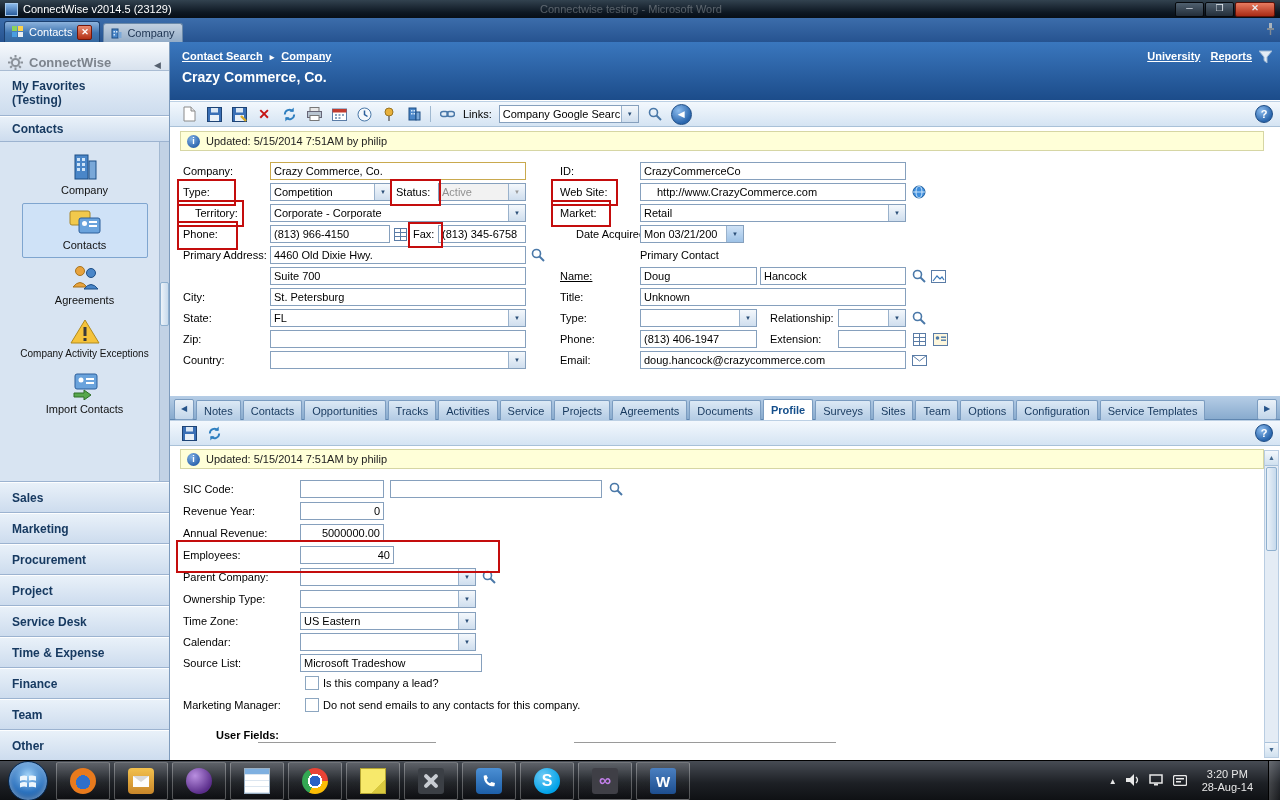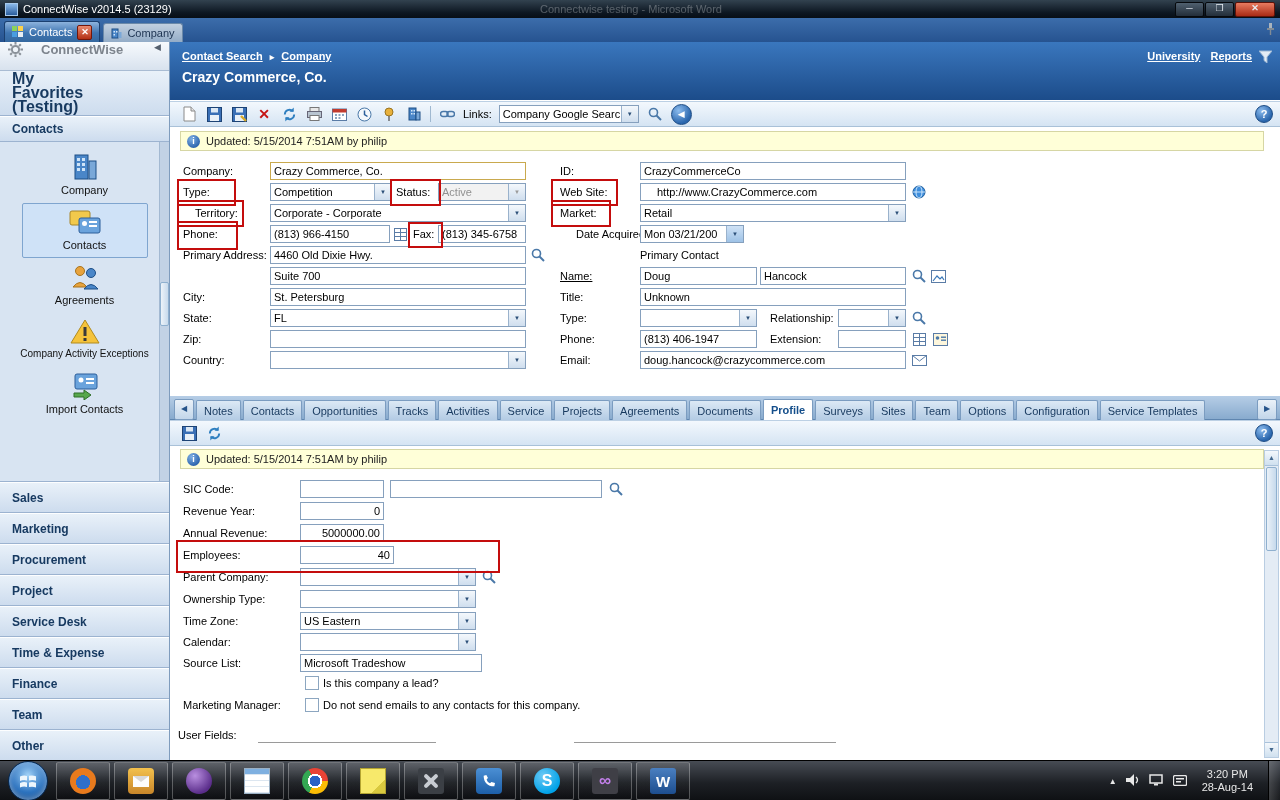--- a/index.html
+++ b/index.html
@@ -24,27 +24,27 @@
   .atab.active{height:20px;background:linear-gradient(#8db3dd,#3f75b1 55%,#35689f);
     border:1px solid #1b4070;border-bottom:none;color:#fff;}
   .atab.inactive{height:18px;margin-left:3px;background:linear-gradient(#c2d0e0,#93accor 0 0);
     background:linear-gradient(#c2d0e0,#93acc7);border:1px solid #6b89a9;border-bottom:none;color:#1c3250;}
   .close-mini{width:13px;height:13px;background:linear-gradient(#ea8b70,#b33014);border:1px solid #72170b;
     border-radius:2px;color:#fff;font-size:9px;line-height:12px;text-align:center;font-weight:bold;}
   .pin-top{margin-left:auto;margin-bottom:4px;}
   
   .sidebar{position:absolute;left:0;top:42px;width:170px;height:718px;background:#c9d9eb;
     border-right:1px solid #7f9cbd;box-sizing:border-box;display:flex;flex-direction:column;z-index:5;}
-  .brand{height:28px;flex:none;display:flex;align-items:flex-start;gap:18px;padding:0 8px;
+  .brand{height:28px;flex:none;display:flex;align-items:flex-end;gap:6px;padding:0 8px;
     background:linear-gradient(#f7fafd,#d8e2ee);border-bottom:1px solid #a9bcd3;}
   .brand-text{font-size:13px;font-weight:bold;color:#7d848d;}
   .collapse{margin-left:auto;color:#55606e;font-size:9px;}
   .fav{height:44px;flex:none;display:flex;align-items:center;padding:0 12px;
     background:linear-gradient(#e9f1f9,#cddcee);border-bottom:1px solid #9cb3d0;
-    font-weight:bold;font-size:16px;color:#17395f;}
+    font-weight:bold;font-size:12px;color:#17395f;}
   .fav span{width:90px;line-height:14px;}
   .mod{height:31px;flex:none;line-height:30px;padding-left:12px;font-weight:bold;font-size:12px;color:#173a61;
     background:linear-gradient(#e9f1f9,#cddcee);border-bottom:1px solid #9cb3d0;border-top:1px solid #fdfeff;
     box-sizing:border-box;}
   .mod.hdr{height:26px;line-height:25px;}
   .icon-panel{position:relative;height:340px;flex:none;background:#d8e4f2;border-bottom:1px solid #9cb3d0;
     display:flex;flex-direction:column;align-items:center;padding-top:6px;box-sizing:border-box;}
   .nav-item{width:124px;display:flex;flex-direction:column;align-items:center;padding:4px 0 6px;border:1px solid transparent;}
   .nav-item .cap{margin-top:3px;font-size:11px;color:#111;text-align:center;line-height:12px;}
   .nav-item.sel{background:#cfe2f7;border:1px solid #7fa5cf;border-radius:2px;}
@@ -77,21 +77,21 @@
     background:radial-gradient(circle at 35% 30%,#8cbcee,#2a66ad 70%);display:flex;align-items:center;justify-content:center;cursor:pointer;}
   .helpbtn{position:absolute;right:7px;width:16px;height:16px;border-radius:50%;border:1px solid #1c4b84;
     background:radial-gradient(circle at 35% 30%,#8cbcee,#2a66ad 70%);color:#fff;font-weight:bold;font-size:11px;
     display:flex;align-items:center;justify-content:center;cursor:pointer;}
   .infobar{position:absolute;left:10px;right:16px;height:20px;background:#ffffd8;border:1px solid #d6d6a4;
     box-sizing:border-box;display:flex;align-items:center;gap:6px;padding:0 6px;color:#222;}
   .info-i{width:13px;height:13px;border-radius:50%;background:radial-gradient(circle at 35% 30%,#7fb0e4,#2a62ac 75%);
     color:#fff;font-size:9px;font-weight:bold;text-align:center;line-height:13px;flex:none;}
   .lbl{position:absolute;height:18px;line-height:18px;white-space:nowrap;}
   .lbl.u{text-decoration:underline;}
-  .lbl.b{font-weight:normal;}
+  .lbl.b{font-weight:bold;margin-left:38px;}
   .inp{position:absolute;height:18px;border:1px solid #86a0bd;background:#fff;box-sizing:border-box;
     font-family:"Liberation Sans",sans-serif;font-size:11px;padding:0 3px;}
   .inp.hl{border-color:#c9a94e;}
   .inp.num{text-align:right;}
   .combo{position:absolute;height:18px;border:1px solid #86a0bd;background:#fff;box-sizing:border-box;display:flex;}
   .combo .ct{flex:1;padding:2px 3px;overflow:hidden;white-space:nowrap;}
   .combo.dis{background:#f2f2f2;}
   .combo.dis .ct{color:#919191;}
   .fico{position:absolute;width:16px;height:16px;display:flex;align-items:center;justify-content:center;cursor:pointer;}
   .pch{position:absolute;height:18px;line-height:18px;color:#000;}

